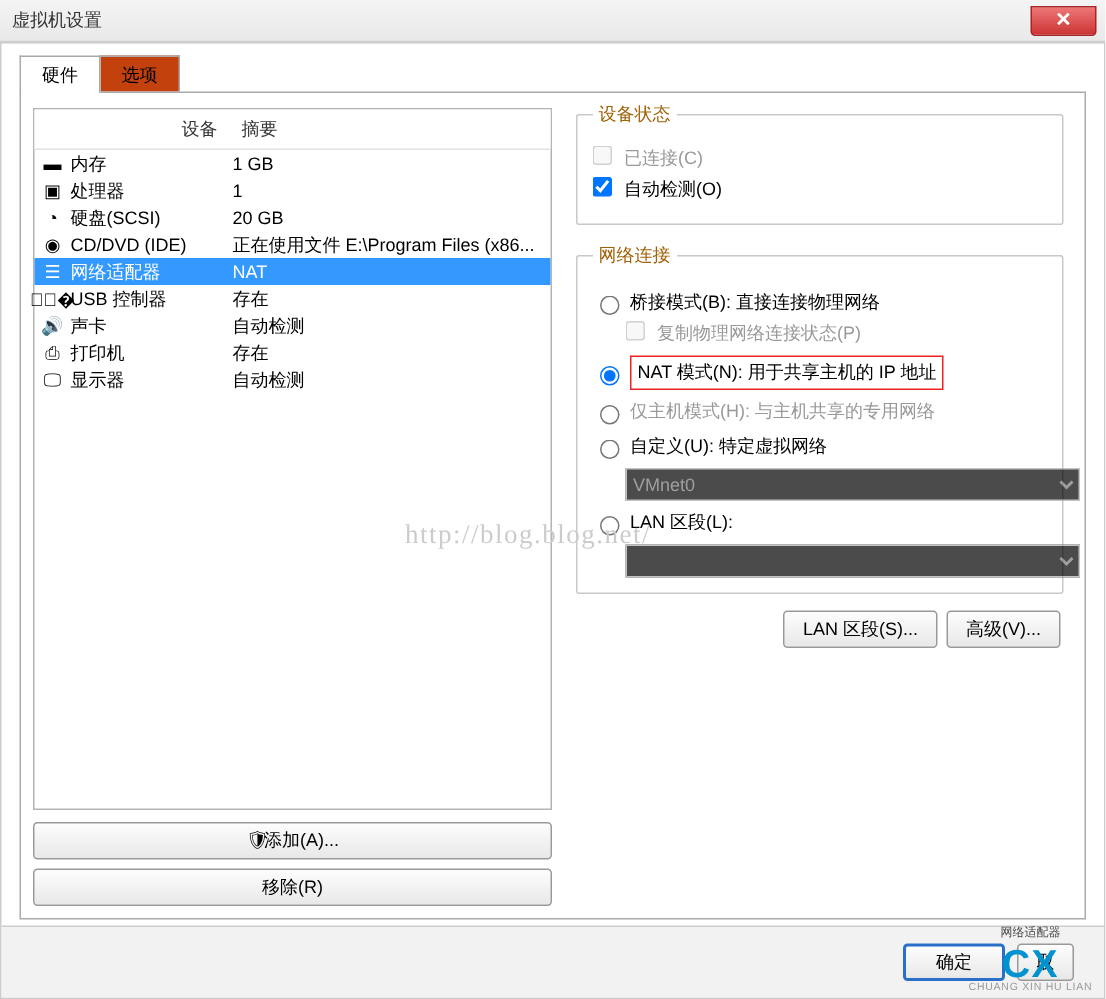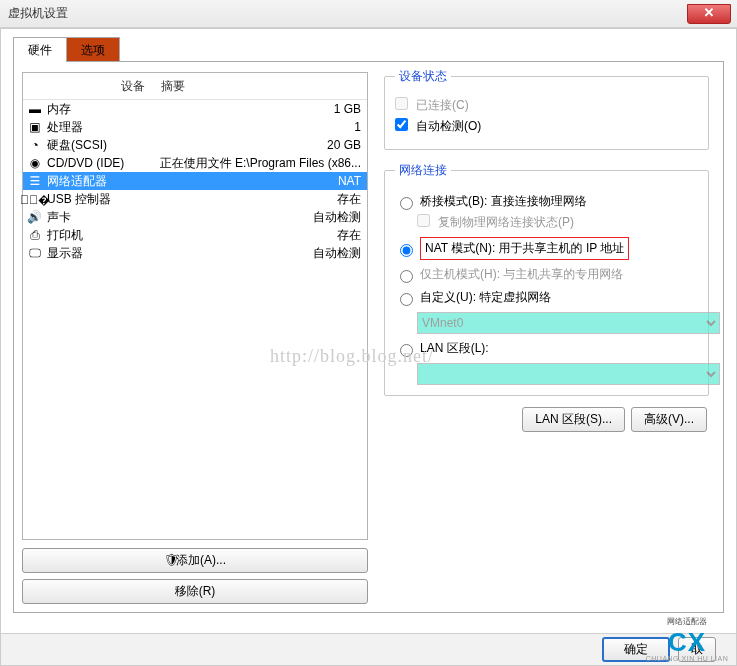--- a/index.html
+++ b/index.html
@@ -20,39 +20,39 @@
 .hw-list-wrap { width: 362px; padding: 10px 8px 8px 8px; display: flex; flex-direction: column; }
 .hw-list { border: 1px solid #b4b4b4; flex: 1; background: #fff; }
 .hw-header { display: flex; background: #fff; border-bottom: 1px solid #e2e2e2; }
 .hw-header span { padding: 5px 8px 4px; color: #333; }
 .hw-header .c-dev { width: 130px; text-align: right; }
 .hw-rows { }
 .hw-row { display: flex; align-items: center; height: 18px; padding: 0 0 0 4px; cursor: pointer; }
 .hw-row.selected { background: #3399ff; color: #fff; }
 .hw-row .icon { width: 16px; height: 14px; margin-right: 4px; display: inline-flex; align-items: center; justify-content: center; }
 .hw-row .c-dev { width: 108px; }
-.hw-row .c-sum { flex: 1; overflow: hidden; text-overflow: ellipsis; white-space: nowrap; padding-right: 6px; text-align: right; }
+.hw-row .c-sum { flex: 1; overflow: hidden; text-overflow: ellipsis; white-space: nowrap; padding-right: 6px; }
 .hw-buttons { display: flex; justify-content: flex-end; gap: 6px; margin-top: 8px; flex-direction: column; }
 .btn { background: linear-gradient(#fdfdfd,#e8e8e8); border: 1px solid #999; border-radius: 3px; padding: 3px 12px; cursor: pointer; }
 .shield { display:inline-block; width:10px; margin-right:2px; }
 
 .right-pane { flex: 1; padding: 6px 14px 10px 8px; position: relative; }
 fieldset { border: 1px solid #c8c8c8; border-radius: 2px; margin: 0 0 12px 0; padding: 8px 10px 10px 10px; }
-legend { color: #1d4ed8; padding: 0 4px; }
+legend { color: #a16207; padding: 0 4px; }
 .chk-row { display: flex; align-items: flex-start; margin: 4px 0; gap: 4px; }
 .chk-row input { margin: 0 4px 0 0; }
 .disabled { color: #999; }
 .radio-row { display: flex; align-items: center; margin: 6px 0 4px 0; gap: 4px; }
 .sub-chk { margin-left: 22px; }
 .highlight { border: 1px solid #e22; padding: 2px 4px; display: inline-block; }
 .combo { width: 100%; margin-top: 6px; }
-select { width: 100%; height: 22px; border: 1px solid #aaa; background: #5eead4; color: #777; }
+select { width: 100%; height: 22px; border: 1px solid #aaa; background: #000000; color: #777; }
 .net-buttons { position: absolute; bottom: 180px; right: 16px; display: flex; gap: 6px; }
 
-.bottom-bar { position: absolute; left: 0; right: 0; bottom: 0; height: 32px; display: flex; align-items: center; justify-content: flex-end; padding-right: 20px; gap: 8px; background: #f2f2f2; border-top: 1px solid #d0d0d0; }
+.bottom-bar { position: absolute; left: 0; right: 0; bottom: 0; height: 48px; display: flex; align-items: center; justify-content: flex-end; padding-right: 20px; gap: 8px; background: #f2f2f2; border-top: 1px solid #d0d0d0; }
 .btn-primary { border: 2px solid #2a70c8; padding: 2px 20px; }
 
 .watermark { position: absolute; top: 346px; left: 270px; color: #ccc; font-family: "Times New Roman", serif; font-size: 18px; letter-spacing: 1px; pointer-events: none; }
 
 .logo { position: absolute; right: 4px; bottom: 6px; width: 92px; height: 44px; color: #0093d0; font-family: Arial, sans-serif; text-align: center; pointer-events: none; }
 .logo .big { font-size: 26px; font-weight: bold; letter-spacing: 1px; }
 .logo .small { font-size: 7px; color: #999; letter-spacing: 0.5px; display: block; margin-top: -3px; }
 .logo .top { font-size: 8px; color: #444; display:block; }
 </style>
 </head>

